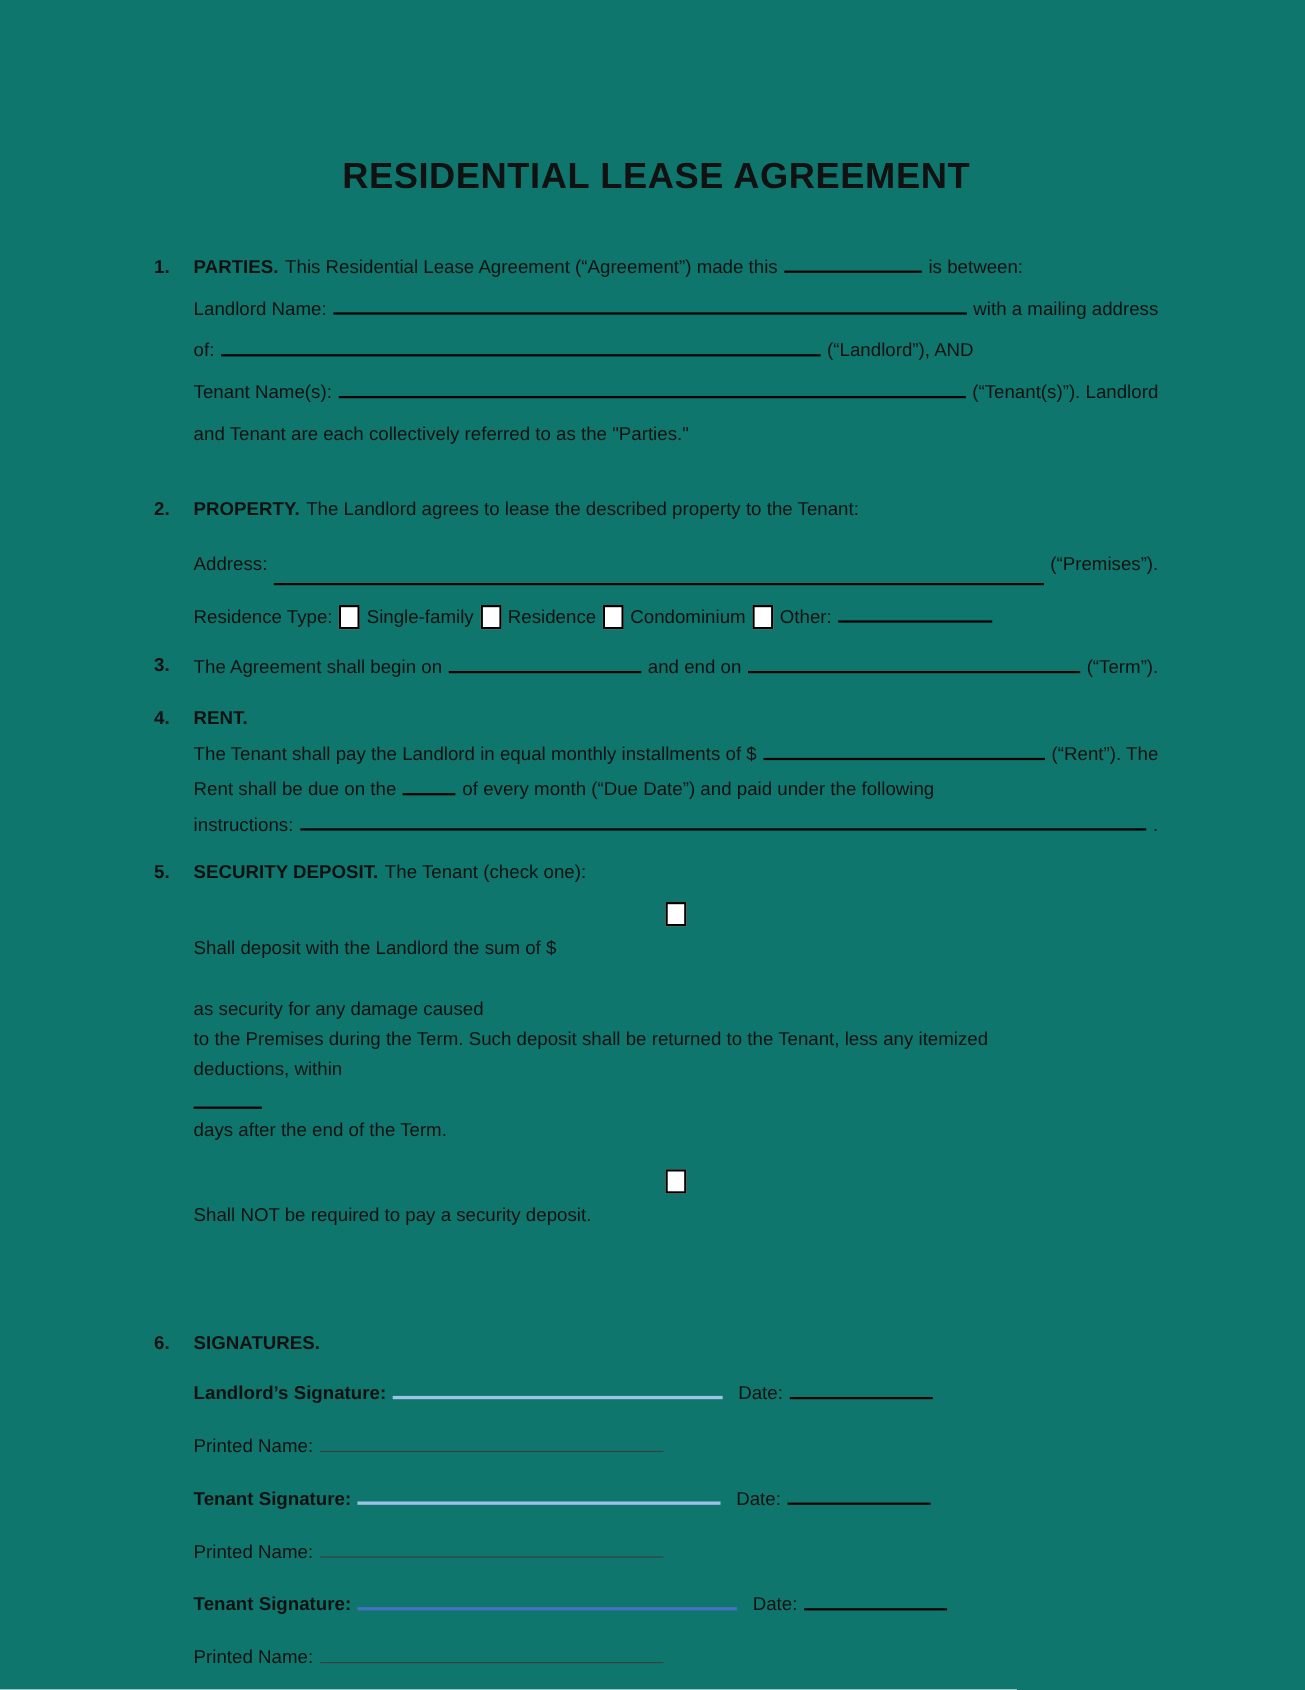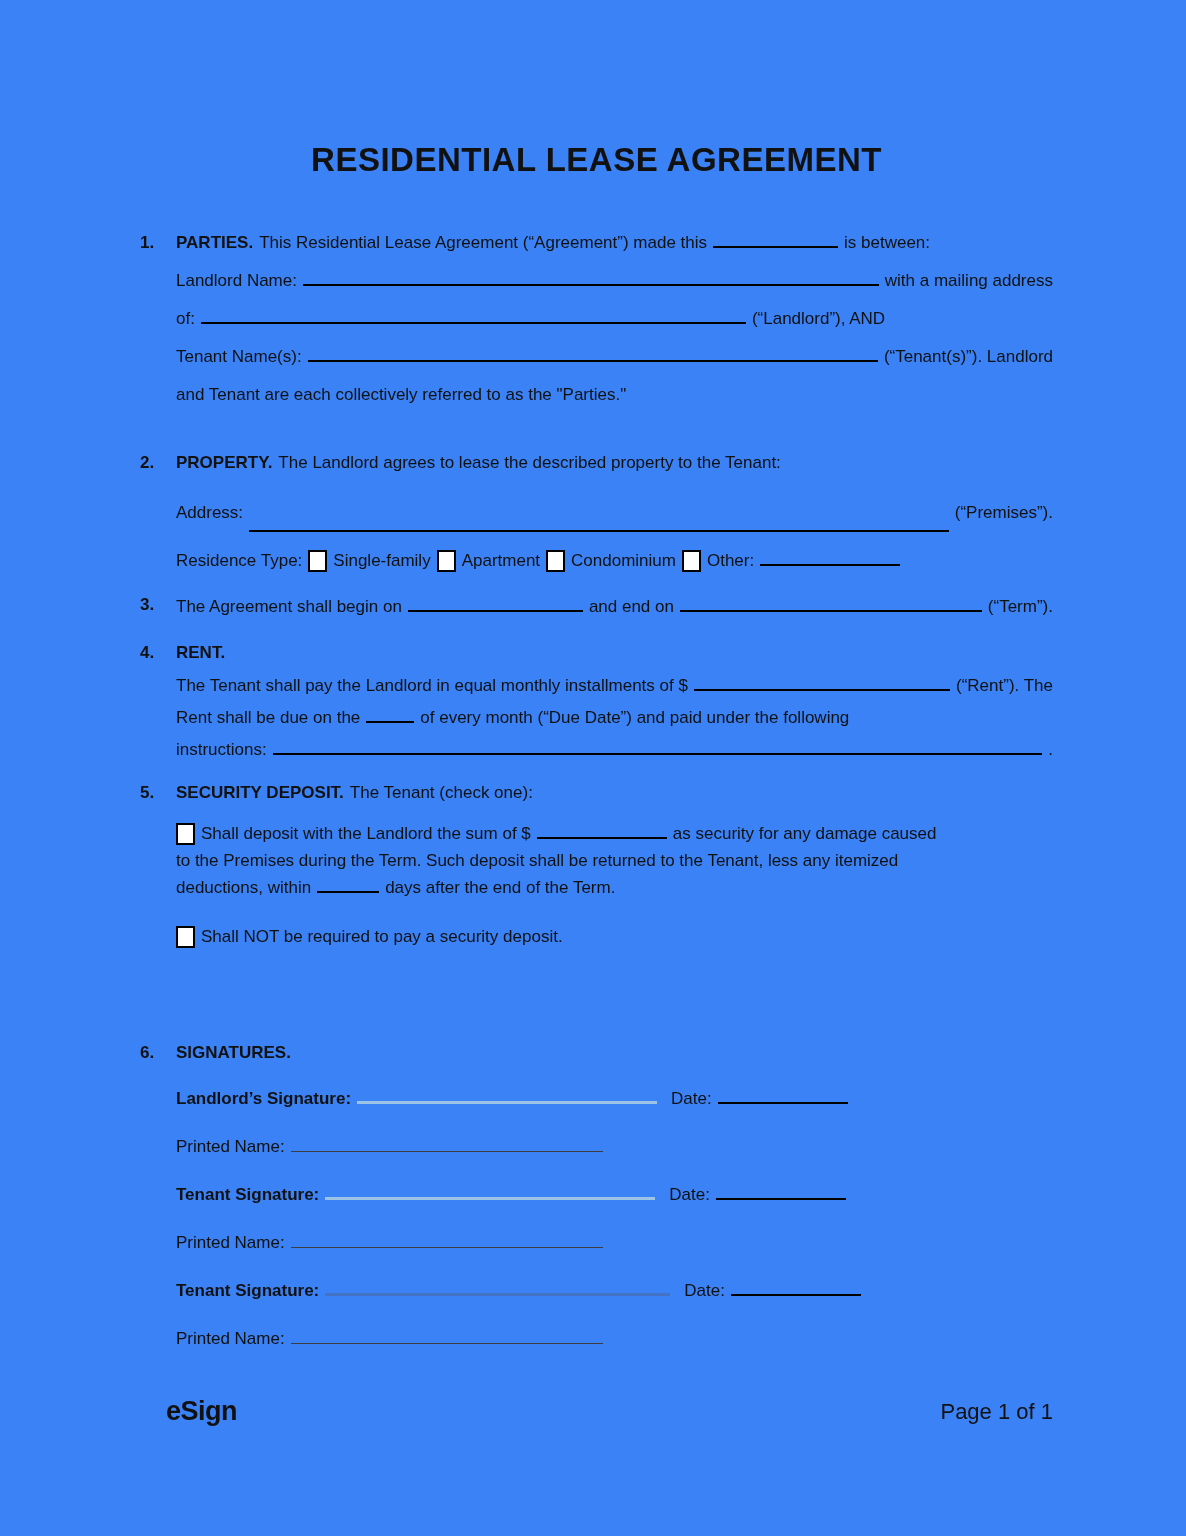--- a/index.html
+++ b/index.html
@@ -1,36 +1,36 @@
 <!DOCTYPE html>
 <html><head>
 <meta charset="utf-8">
 <style>
   html,body{margin:0;padding:0;background:#fff;}
   .page{
     width:1186px;height:1536px;box-sizing:border-box;
     padding:140px 133px 0 140px;
-    background:#3b82f6;color:#111;
+    background:#0f766e;color:#111;
     font-family:"Liberation Sans", sans-serif;
     font-size:17px;
     position:relative;overflow:hidden;
   }
   .title{
     font-size:33px;font-weight:bold;text-align:center;
     letter-spacing:.5px;line-height:40px;white-space:nowrap;
   }
   .section{display:grid;grid-template-columns:36px 1fr;}
   .num{font-weight:bold;}
   .b{font-weight:bold;}
   .row{display:flex;align-items:baseline;gap:6px;white-space:nowrap;}
   .lh38{line-height:38px;}
   .lh34{line-height:34px;}
   .lh32{line-height:32px;}
   .lh30{line-height:30px;}
-  .lh27{line-height:27px;}
+  .lh27{line-height:27px;flex-direction:column;}
   .blank{display:inline-block;height:15px;border-bottom:2px solid #000;}
   .grow{flex:1 1 auto;}
   .cb{
     display:inline-block;width:15px;height:18px;
     border:2.5px solid #000;align-self:center;flex:0 0 auto;
     background:#fff;
   }
   .sig-blank{display:inline-block;height:13px;border-bottom:3px solid #9dc3e6;flex:0 0 auto;}
   .sig-blank.active{border-bottom-color:#4472c4;}
   .date-blank{display:inline-block;height:14px;border-bottom:2px solid #000;width:130px;flex:0 0 auto;}
@@ -84,21 +84,21 @@
       <div class="row lh38" style="margin-top:12px;align-items:flex-end;">
         <span>Address:</span>
         <span class="blank grow"></span>
         <span>(“Premises”).</span>
       </div>
       <div class="row lh38" style="margin-top:10px;">
         <span>Residence Type:</span>
         <span class="cb"></span>
         <span>Single-family</span>
         <span class="cb"></span>
-        <span>Apartment</span>
+        <span>Residence</span>
         <span class="cb"></span>
         <span>Condominium</span>
         <span class="cb"></span>
         <span>Other:</span>
         <span class="blank" style="width:140px;"></span>
       </div>
     </div>
   </div>
 
   <div class="section" style="margin-top:8px;">

